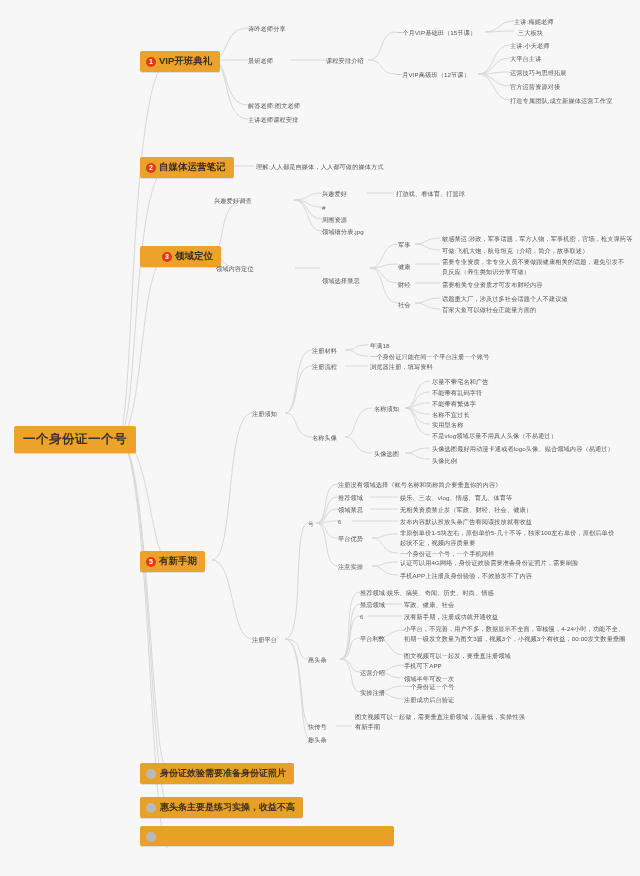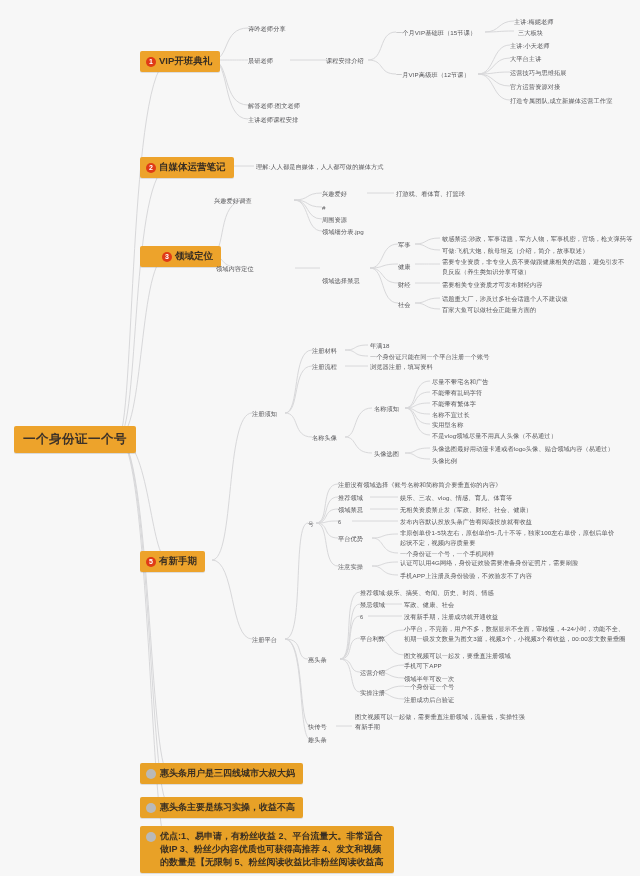--- a/index.html
+++ b/index.html
@@ -311,26 +311,25 @@
   <div class="t" style="left:404px;top:695px;">注册成功后台验证</div>
 
   <div class="t" style="left:308px;top:722px;">快传号</div>
   <div class="t" style="left:355px;top:712px;">图文视频可以一起做，需要垂直注册领域，流量低，实操性强</div>
   <div class="t" style="left:355px;top:722px;">有新手期</div>
 
   <div class="t" style="left:308px;top:735px;">趣头条</div>
 
   <div class="node note" style="left:140px;top:763px;">
     <span class="badge"></span>
-    <span>惠头条用户是三四线城市大叔大妈</span>
+    <span>身份证效验需要准备身份证照片</span>
   </div>
 
   <div class="node note" style="left:140px;top:797px;">
     <span class="badge"></span>
     <span>惠头条主要是练习实操，收益不高</span>
   </div>
 
   <div class="node note" style="left:140px;top:826px;width:240px;">
     <span class="badge"></span>
-    <span>优点:1、易申请，有粉丝收益 2、平台流量大。非常适合做IP 3、粉丝少内容优质也可获得高推荐 4、发文和视频的数量是【无限制 5、粉丝阅读收益比非粉丝阅读收益高</span>
   </div>
 
 </div>
 
 </body></html>

